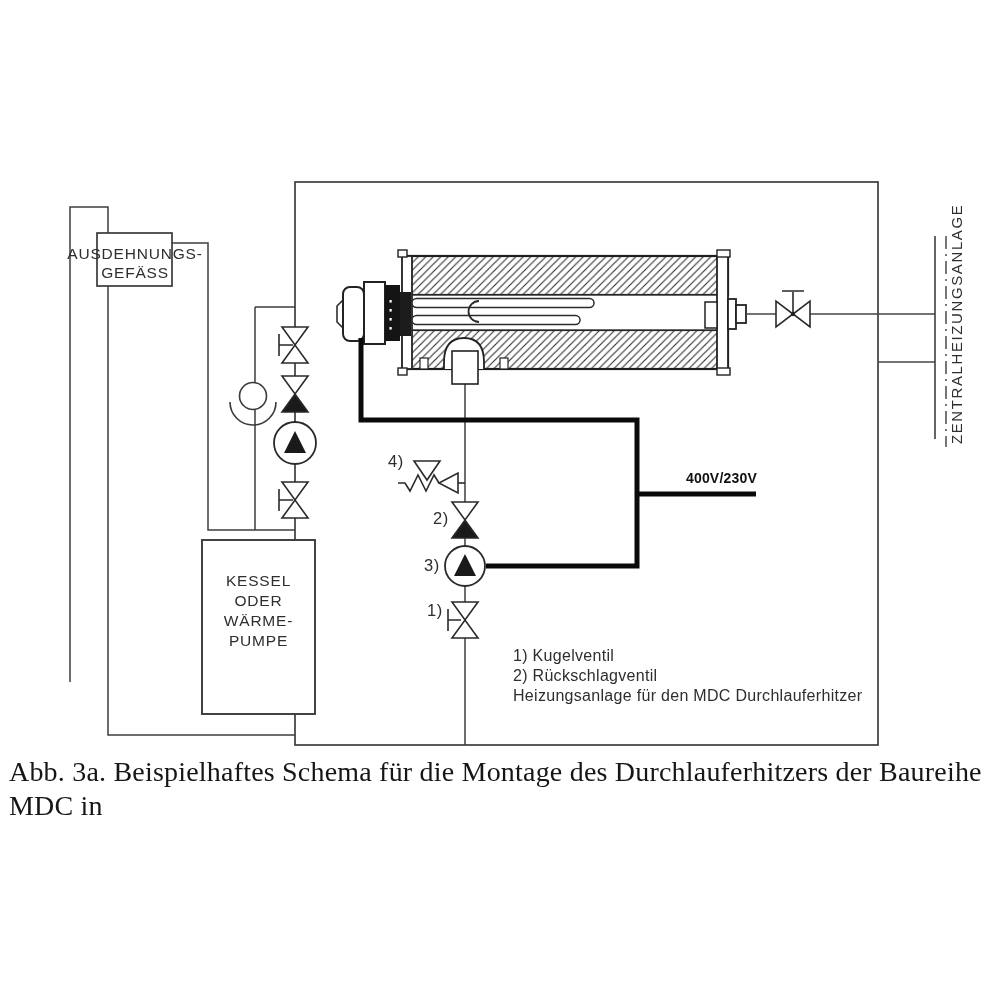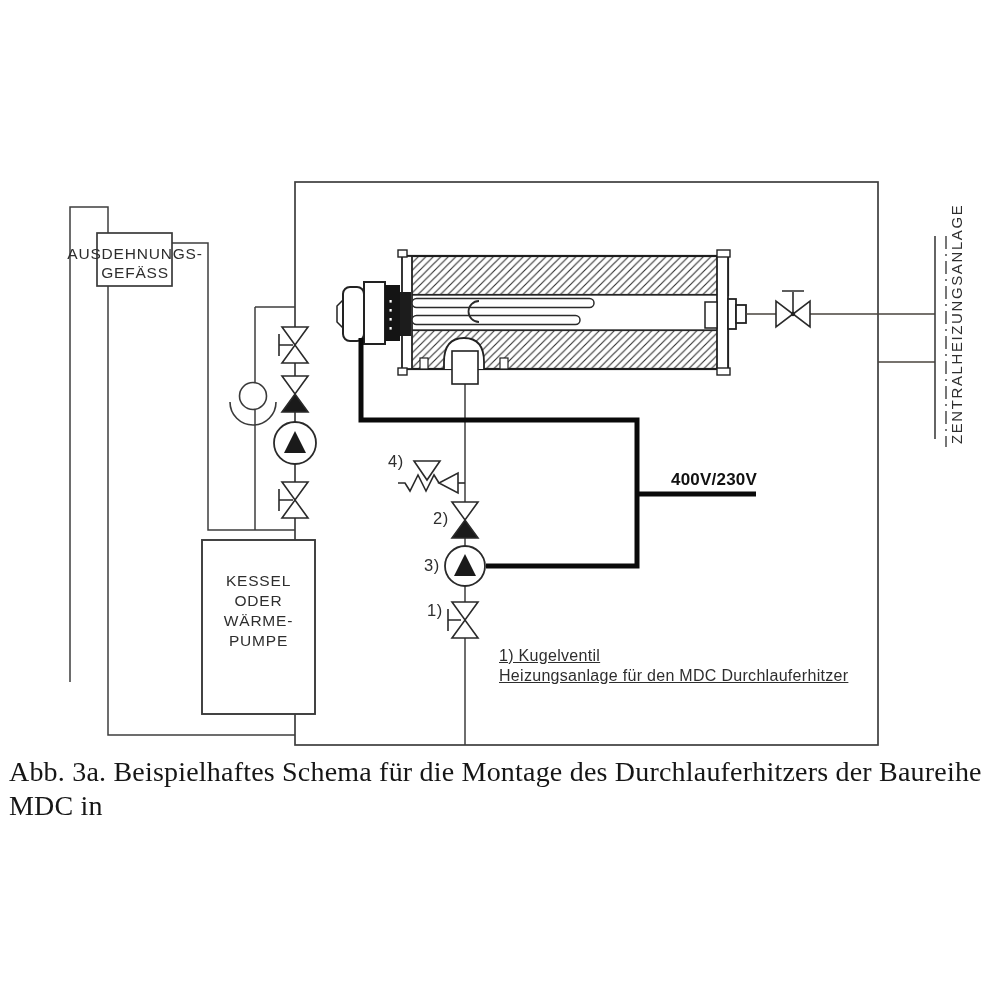--- a/index.html
+++ b/index.html
@@ -9,24 +9,24 @@
   .lbl{position:absolute;color:#2e2e2e;}
   .geo{font-family:"Liberation Sans",sans-serif;font-weight:400;letter-spacing:0.8px;}
   .vessel-label{left:55px;top:244px;width:160px;text-align:center;
                 font-size:15.5px;line-height:19px;}
   .boiler-label{left:202px;top:571px;width:113px;text-align:center;
                 font-size:15.5px;line-height:20px;}
   .central-label{left:948px;top:444px;width:212px;height:22px;
                  transform:rotate(-90deg);transform-origin:0 0;
                  text-align:center;font-size:15px;letter-spacing:1.6px;white-space:nowrap;}
   .power-label{left:653px;top:470px;width:104px;text-align:right;
-               font-weight:bold;font-size:17px;letter-spacing:0.2px;color:#111;}
+               font-weight:bold;font-size:14px;letter-spacing:0.2px;color:#111;}
   .callout{font-size:16.5px;letter-spacing:0.5px;}
-  .legend{left:499px;top:646px;width:390px;font-size:16px;line-height:19.8px;
-          letter-spacing:0.3px;text-decoration:underline;}
+  .legend{left:513px;top:646px;width:390px;font-size:16px;line-height:19.8px;
+          letter-spacing:0.3px;}
   .caption{left:9px;top:755px;width:978px;
            font-family:"Liberation Serif",serif;font-size:28px;
            line-height:33.5px;color:#161616;letter-spacing:0.2px;}
 </style>
 </head>
 <body>
 
 <div id="stage">
 
 <svg width="1000" height="1000" viewBox="0 0 1000 1000">
@@ -178,20 +178,21 @@
 
   <div class="lbl power-label">400V/230V</div>
 
   <div class="lbl geo callout" style="left:388px;top:452px;">4)</div>
   <div class="lbl geo callout" style="left:433px;top:509px;">2)</div>
   <div class="lbl geo callout" style="left:424px;top:556px;">3)</div>
   <div class="lbl geo callout" style="left:427px;top:601px;">1)</div>
 
   <div class="lbl geo legend">
     <div>1) Kugelventil</div>
+    <div>2) Rückschlagventil</div>
     <div>Heizungsanlage für den MDC Durchlauferhitzer</div>
   </div>
 
   <div class="lbl caption">
     <div>Abb. 3a. Beispielhaftes Schema für die Montage des Durchlauferhitzers der Baureihe MDC in</div>
   </div>
 
 </div>
 
 </body></html>

